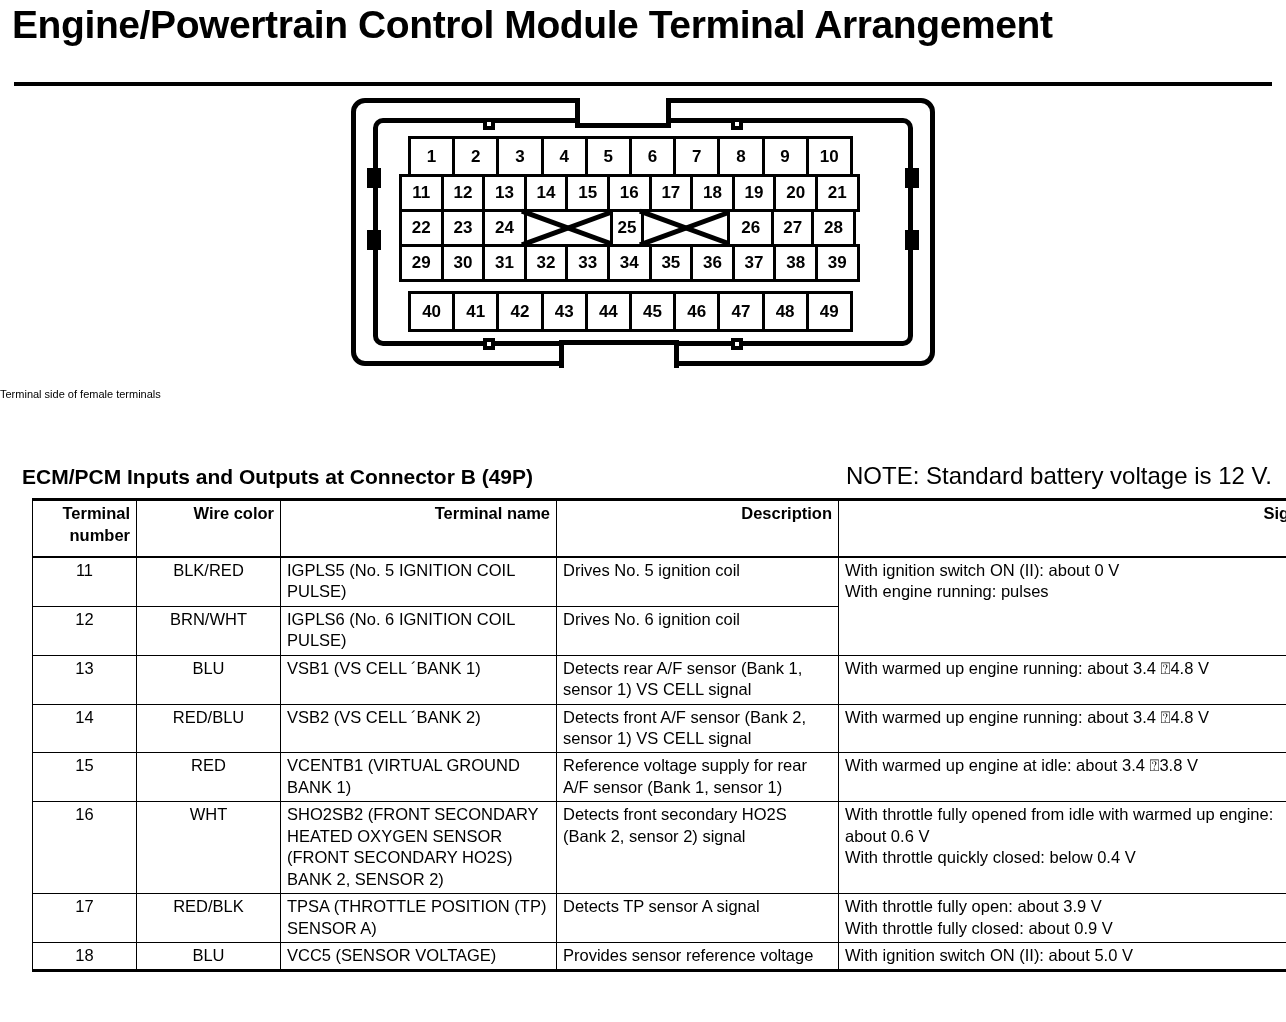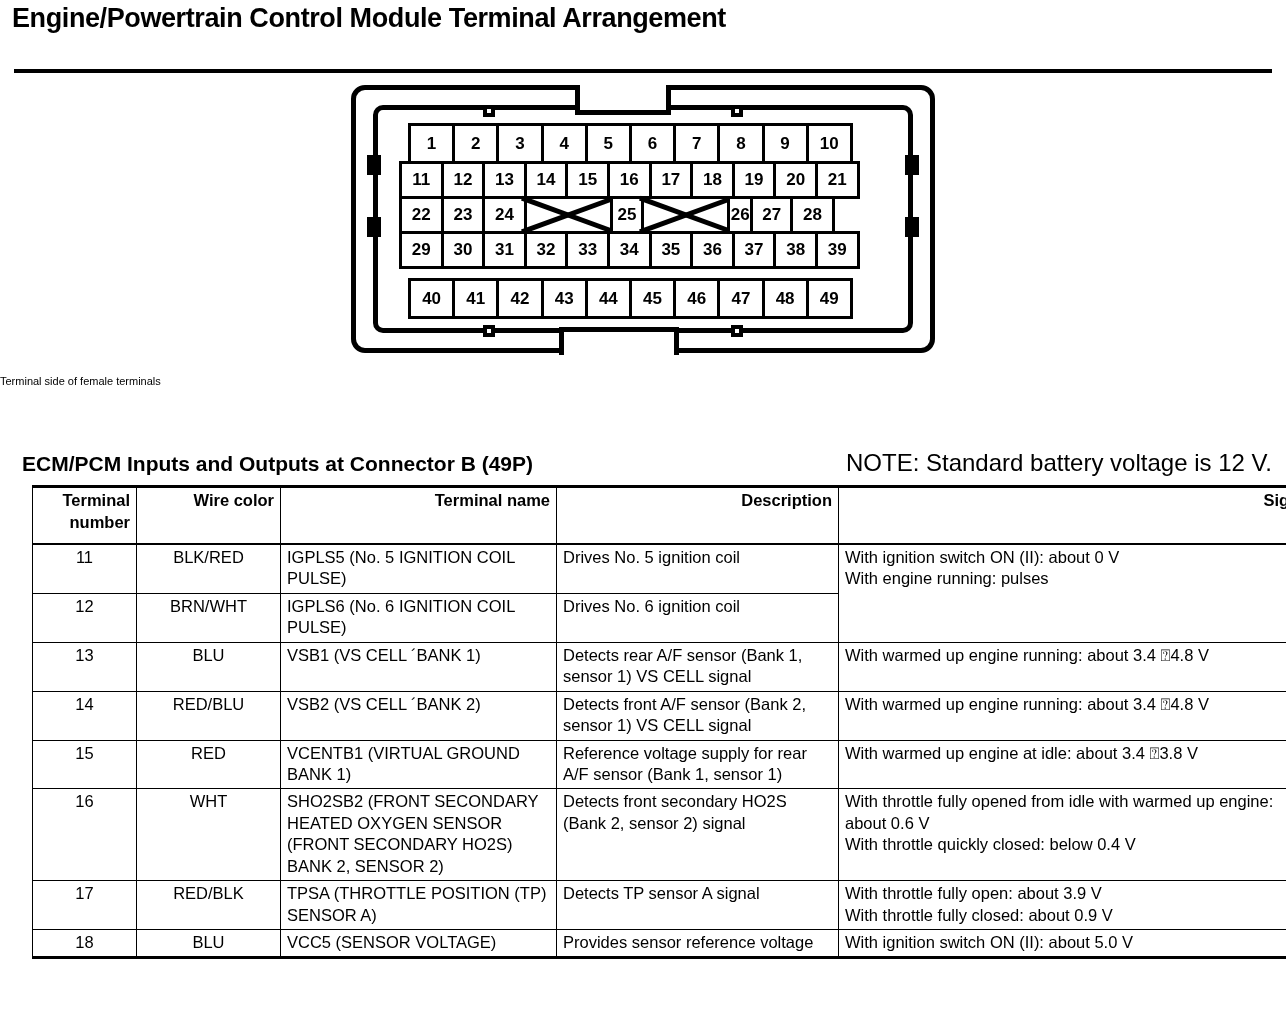--- a/index.html
+++ b/index.html
@@ -11,21 +11,21 @@
     width: 1286px;
     height: 1022px;
     font-family: "Liberation Sans", sans-serif;
     color: #000000;
     overflow: hidden;
     position: relative;
   }
 
   
   #page-title {
-    font-size: 27px;
+    font-size: 39px;
     font-weight: bold;
     letter-spacing: -0.4px;
     padding: 4px 0 0 12px;
     line-height: 1.08;
     white-space: nowrap;
   }
   #title-rule {
     height: 4px;
     background: #000;
     margin: 36px 14px 0 14px;
@@ -256,21 +256,21 @@
       <div class="pin" style="width:44.6px">21</div>
     </div>
 
     <div class="pin-row row-inner">
       <div class="pin" style="width:44.6px">22</div>
       <div class="pin" style="width:44.6px">23</div>
       <div class="pin" style="width:44.6px">24</div>
       <div class="pin crossed" style="width:89.2px"></div>
       <div class="pin" style="width:34px">25</div>
       <div class="pin crossed" style="width:89.2px"></div>
-      <div class="pin" style="width:26px">26</div>
+      <div class="pin" style="width:47px">26</div>
       <div class="pin" style="width:43px">27</div>
       <div class="pin" style="width:44.6px">28</div>
     </div>
 
     <div class="pin-row row-inner">
       <div class="pin" style="width:44.6px">29</div>
       <div class="pin" style="width:44.6px">30</div>
       <div class="pin" style="width:44.6px">31</div>
       <div class="pin" style="width:44.6px">32</div>
       <div class="pin" style="width:44.6px">33</div>

